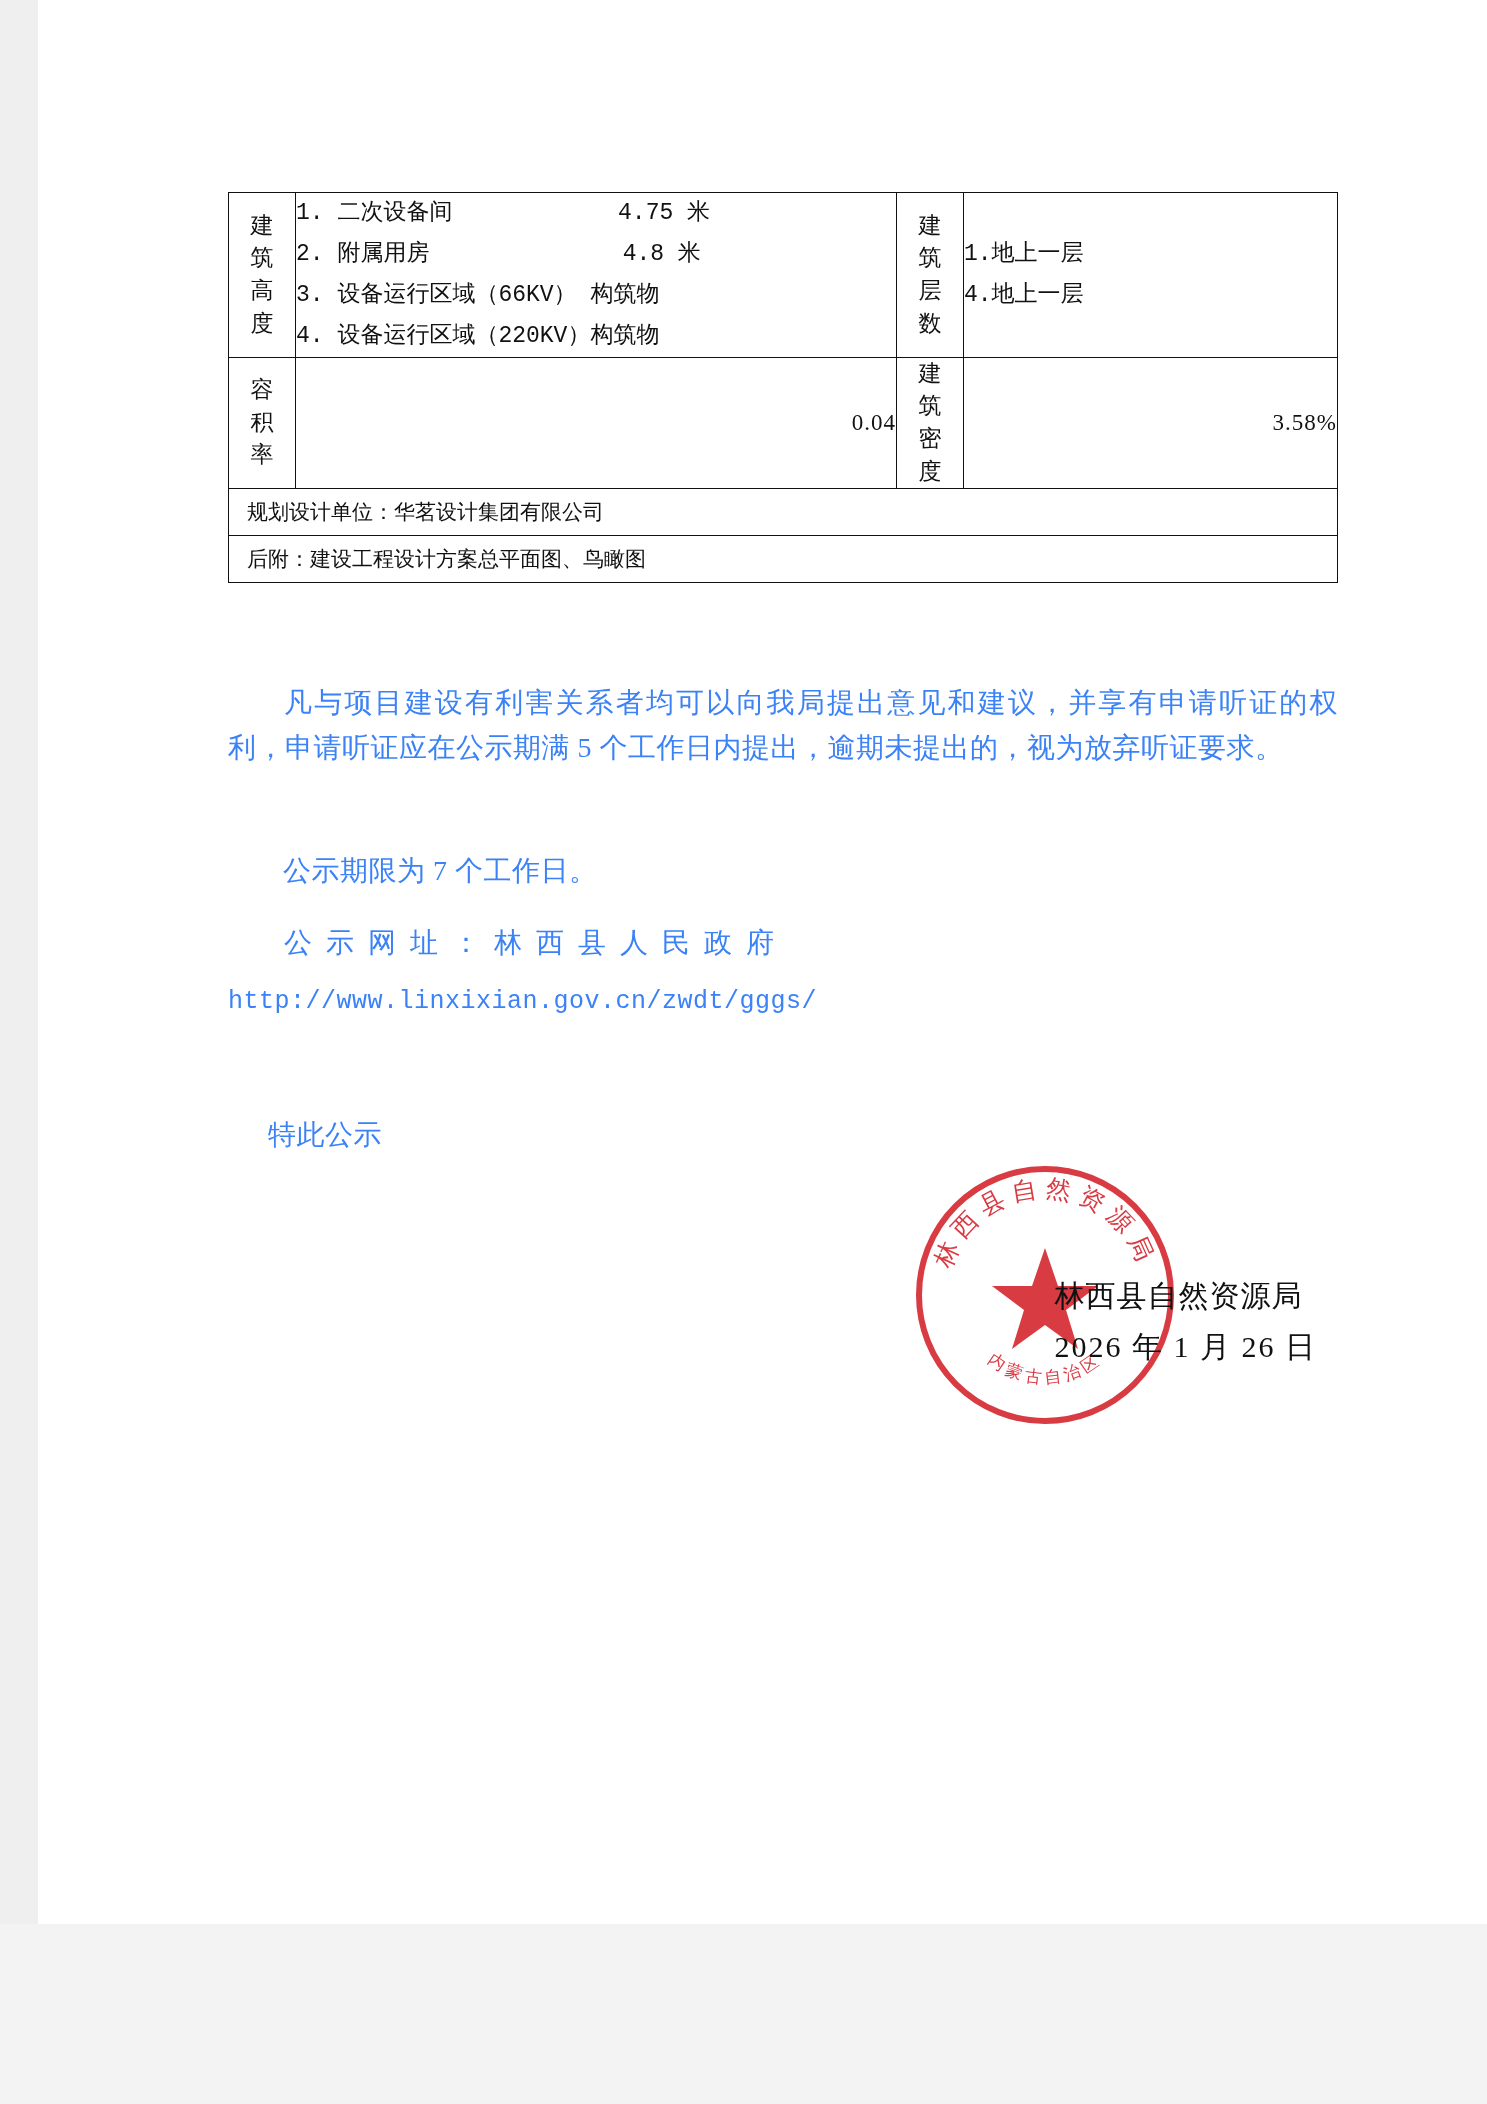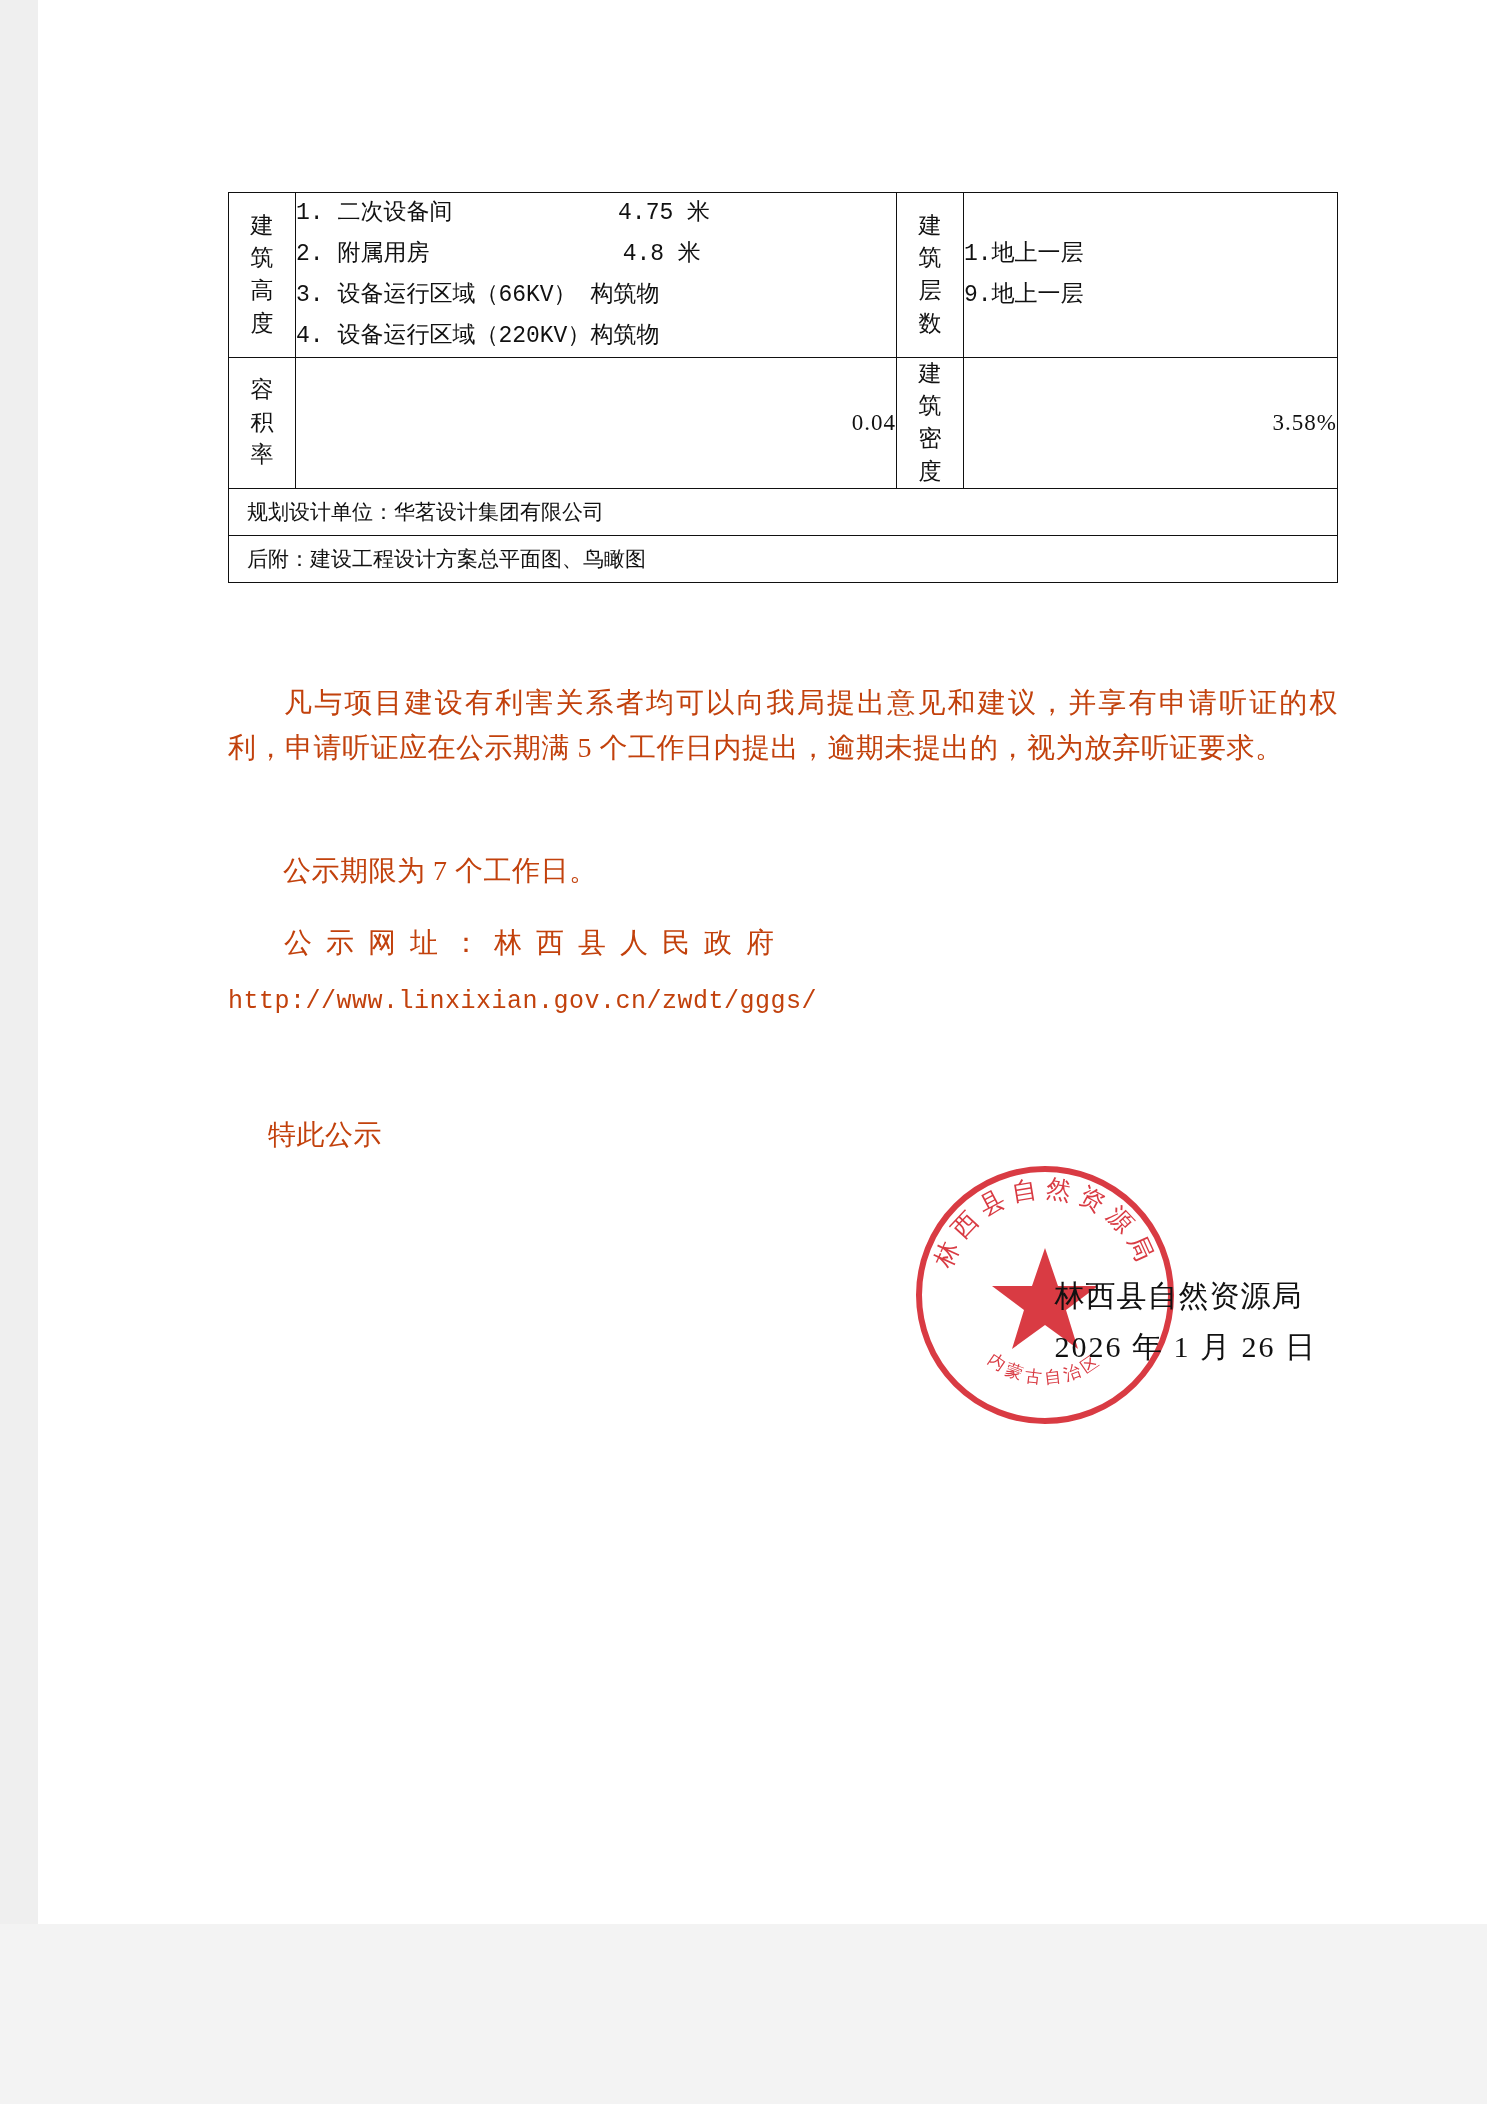--- a/index.html
+++ b/index.html
@@ -87,21 +87,21 @@
     font-size: 21px;
     padding: 9px 14px 9px 18px;
     text-align: left;
   }
 
   
   .para {
     position: absolute;
     font-size: 28px;
     line-height: 1.62;
-    color: #c2410c;
+    color: #3b82f6;
     letter-spacing: 0.5px;
   }
   .p1 {
     left: 228px;
     top: 680px;
     width: 1110px;
     text-indent: 56px;
     text-align: justify;
   }
   .p2 {
@@ -195,21 +195,21 @@
         </td>
         <td class="vlabel">
           <span>建</span>
           <span>筑</span>
           <span>层</span>
           <span>数</span>
         </td>
         <td class="cell-pad wide-right">
           <div class="hlist">
             <span class="hrow">1.地上一层</span>
-            <span class="hrow">9.地上一层</span>
+            <span class="hrow">4.地上一层</span>
           </div>
         </td>
       </tr>
       <tr>
         <td class="vlabel">
           <span>容</span>
           <span>积</span>
           <span>率</span>
         </td>
         <td class="cell-pad center-val" style="height:130px">0.04</td>

